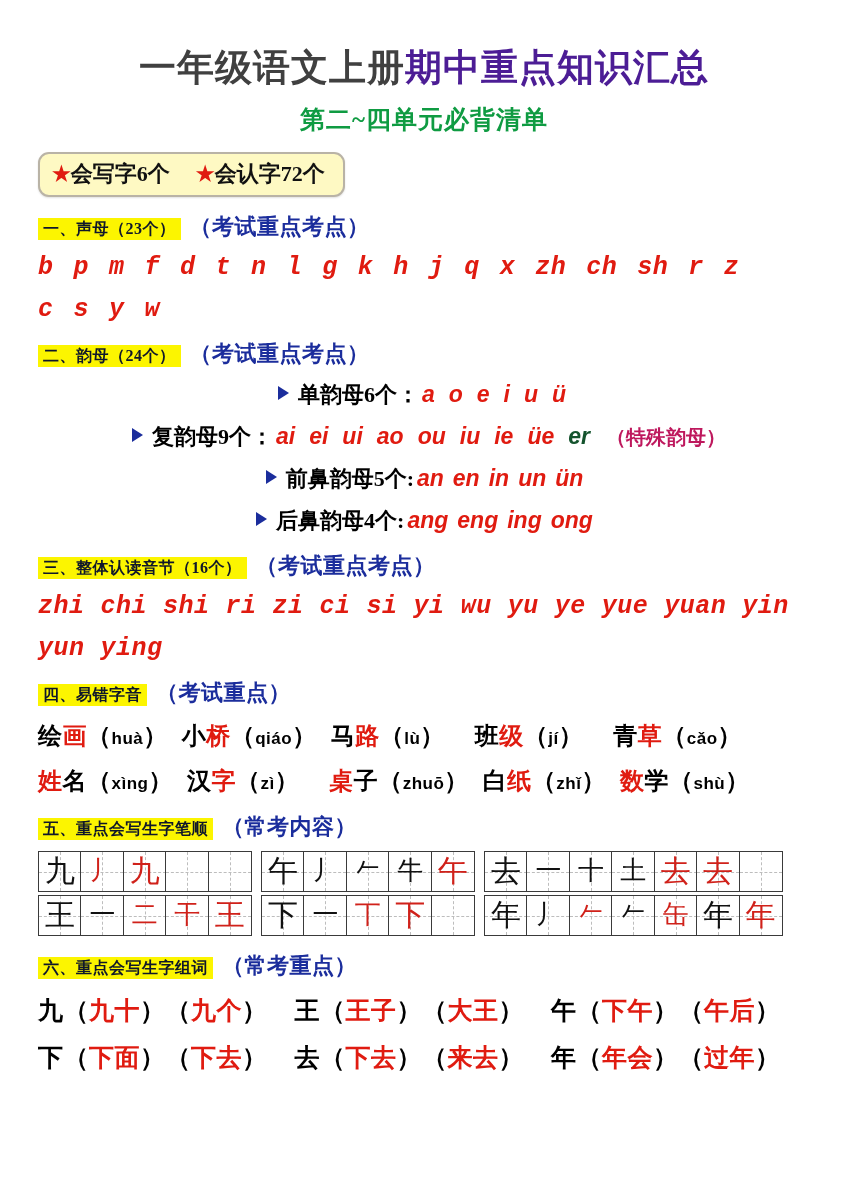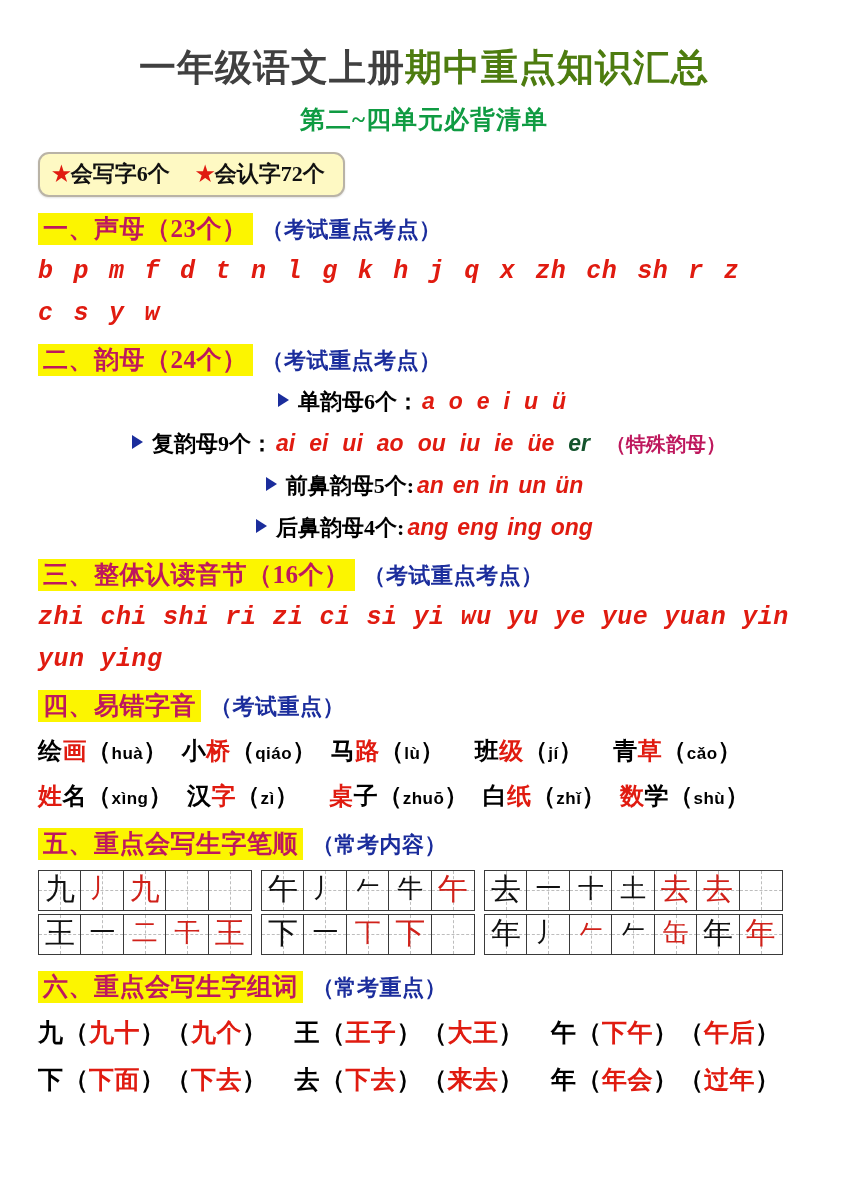--- a/index.html
+++ b/index.html
@@ -26,21 +26,21 @@
   .title-main {
     text-align: center;
     font-size: 37px;
     font-weight: bold;
     letter-spacing: 1px;
     margin-top: 48px;
     line-height: 1.1;
     white-space: nowrap;
   }
   .title-main .t-black { color: #404040; text-align: right; }
-  .title-main .t-red   { color: #4d7c0f; }
+  .title-main .t-red   { color: #4c1d95; }
 
   .title-sub {
     text-align: center;
     font-size: 25px;
     font-weight: bold;
     color: #0f9b42;
     margin-top: 14px;
     letter-spacing: 1px;
   }
 
@@ -66,23 +66,23 @@
 
   
   .section-head {
     margin-top: 16px;
     margin-left: 8px;
     white-space: nowrap;
     line-height: 1.25;
   }
   .hl {
     background: #fcf500;
-    font-size: 25px;
-    font-weight: bold;
-    color: #be185d;
+    font-size: 16px;
+    font-weight: bold;
+    color: #0f172a;
     padding: 2px 5px 3px 5px;
     letter-spacing: 0.5px;
   }
   .note {
     font-size: 22px;
     font-weight: bold;
     color: #1b2d9c;
     margin-left: 9px;
     letter-spacing: 0.5px;
   }

